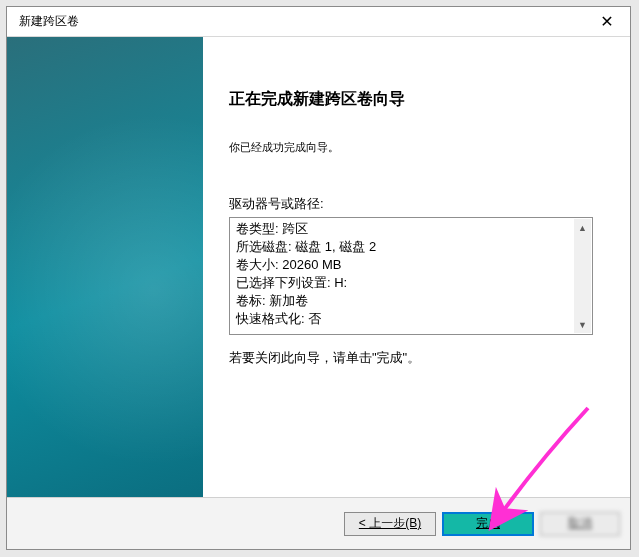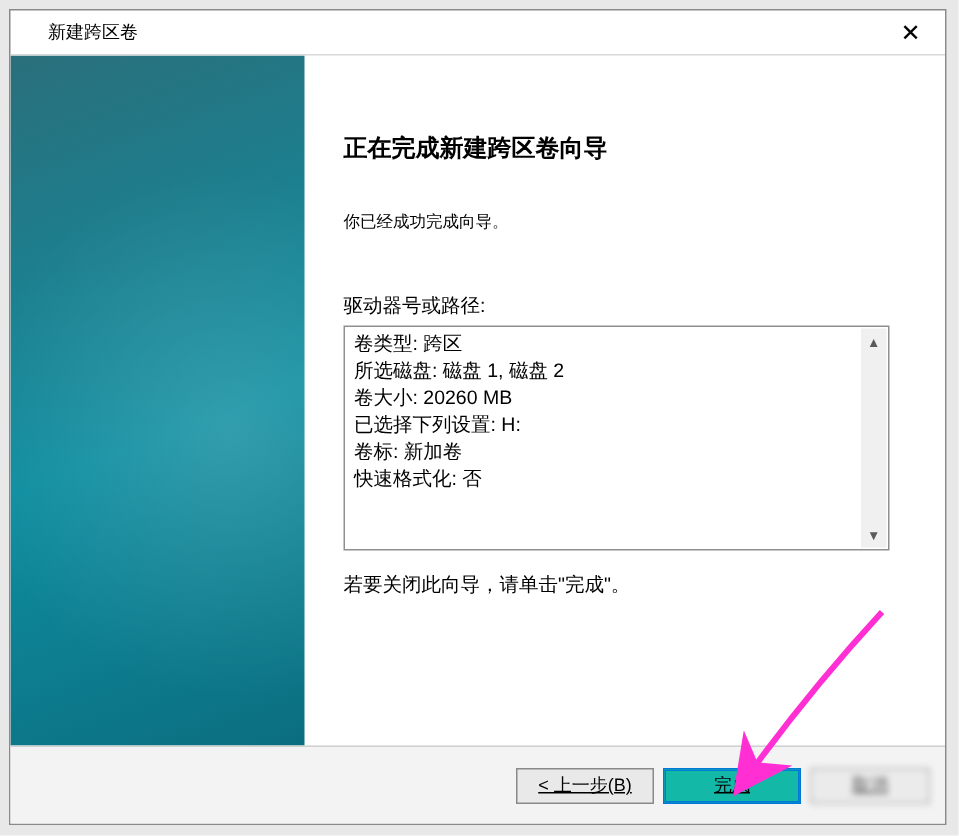--- a/index.html
+++ b/index.html
@@ -22,21 +22,21 @@
     background: #ffffff;
     border: 1px solid #8a8a8a;
     display: flex;
     flex-direction: column;
   }
   .titlebar {
     height: 30px;
     border-bottom: 1px solid #d8d8d8;
     display: flex;
     align-items: center;
-    padding-left: 25px;
+    padding-left: 12px;
     font-size: 12px;
     color: #000;
   }
   .titlebar .title-text { flex: 1; }
   .titlebar .close {
     width: 46px;
     height: 100%;
     display: flex;
     align-items: center;
     justify-content: center;
@@ -80,21 +80,21 @@
   }
   .settings-label {
     font-size: 13px;
     margin-bottom: 4px;
   }
   .settings-box-wrap {
     position: relative;
   }
   .settings-box {
     width: 364px;
-    height: 150px;
+    height: 118px;
     border: 1px solid #8f8f8f;
     padding: 2px 6px;
     font-size: 13px;
     line-height: 18px;
     overflow: hidden;
     background: #fff;
     position: relative;
   }
   .settings-box .line { white-space: nowrap; }
   .scrollbar {

